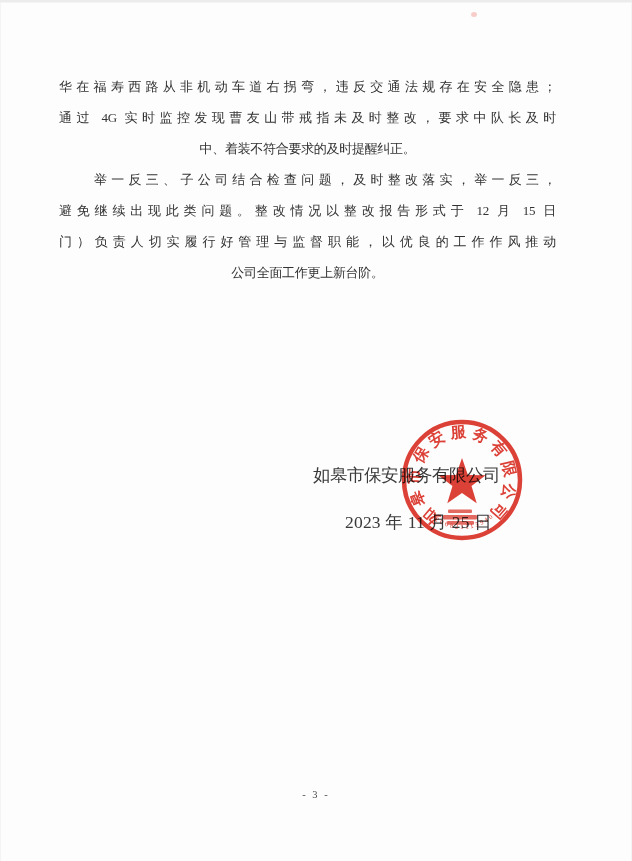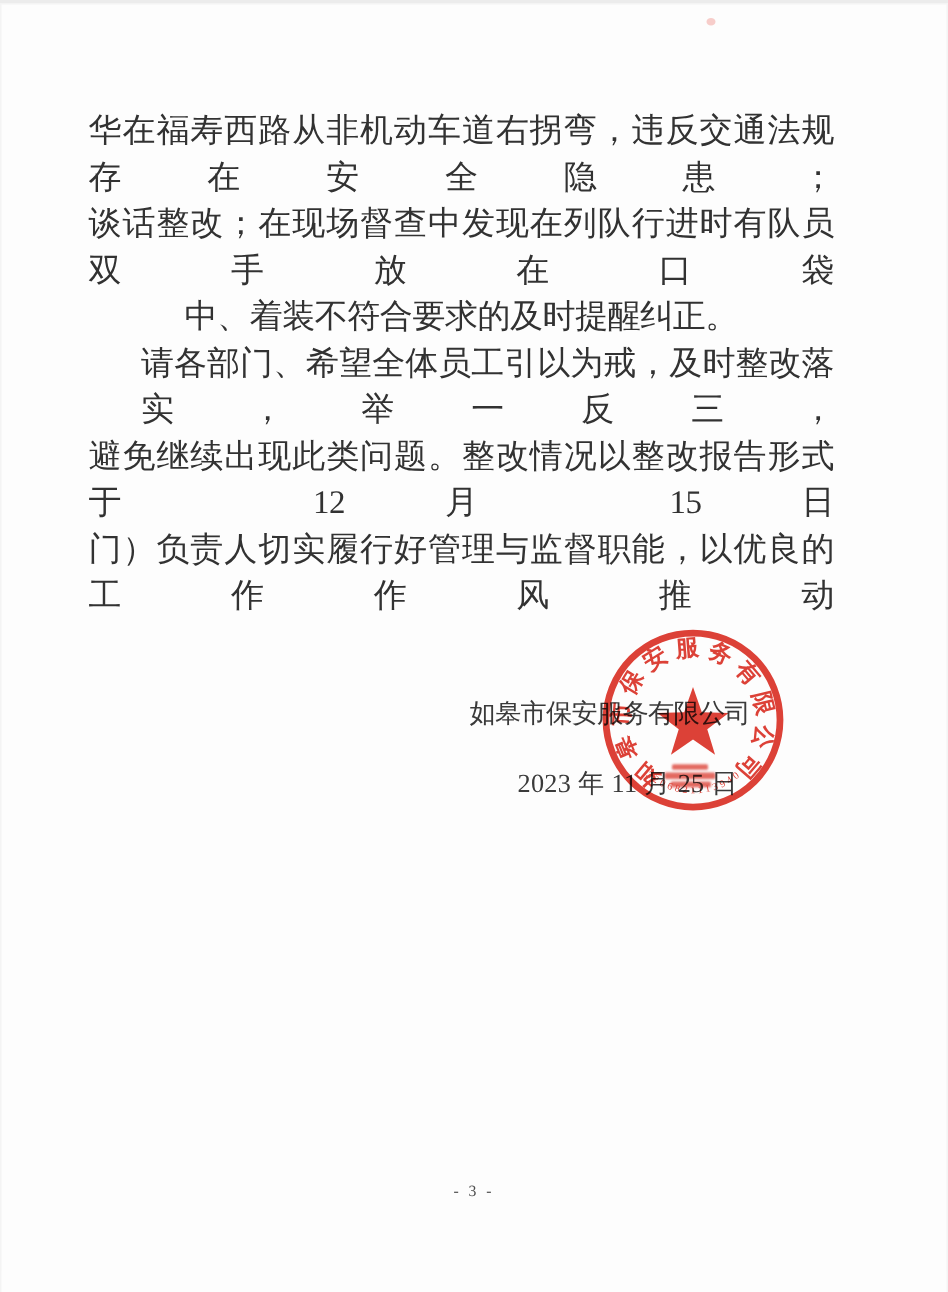--- a/index.html
+++ b/index.html
@@ -11,21 +11,21 @@
     font-family:"Liberation Serif","DejaVu Serif",serif;
     color:#323232;
     border-top:2px solid #ececec;
     box-shadow:inset 0 0 0 1px #f4f4f4;
   }
   .textblock{
     position:absolute;left:59px;top:69px;width:497px;
   }
   .ln{
     margin:0;
-    font-size:22px;
+    font-size:13px;
     line-height:31px;
     letter-spacing:-0.3px;
     white-space:nowrap;
     font-weight:normal;
   }
   .just{
     white-space:normal;
     text-align:justify;
     text-align-last:justify;
   }
@@ -71,28 +71,29 @@
 </style>
 </head>
 <body>
 
 <div class="sheet">
 
   <div class="artifact-dot"></div>
 
   <div class="textblock">
     <p class="ln just">华在福寿西路从非机动车道右拐弯，违反交通法规存在安全隐患；</p>
-    <p class="ln just">谈话整改；在现场督查中发现在列队行进时有队员双手放在口袋</p>
+    <p class="ln just">通过 4G 实时监控发现曹友山带戒指未及时整改，要求中队长及时</p>
     <p class="ln endl">中、着装不符合要求的及时提醒纠正。</p>
 
 
-    <p class="ln just ind">请各部门、希望全体员工引以为戒，及时整改落实，举一反三，</p>
+    <p class="ln just ind">举一反三、子公司结合检查问题，及时整改落实，举一反三，</p>
     <p class="ln just">避免继续出现此类问题。整改情况以整改报告形式于 12 月 15 日</p>
 
     <p class="ln just">门）负责人切实履行好管理与监督职能，以优良的工作作风推动</p>
+    <p class="ln endl">公司全面工作更上新台阶。</p>
   </div>
 
   <div class="company">如皋市保安服务有限公司</div>
   <div class="dateline">2023 年 11 月 25 日</div>
 
   <svg class="seal" viewBox="0 0 128 128" aria-hidden="true">
     <defs>
       <path id="arcTop" d="M 42.5 101.24 A 43 43 0 1 1 85.5 101.24" fill="none"></path>
       <path id="arcBot" d="M 29.4 98.6 A 49 49 0 0 0 98.6 98.6" fill="none"></path>
       <filter id="smud">

